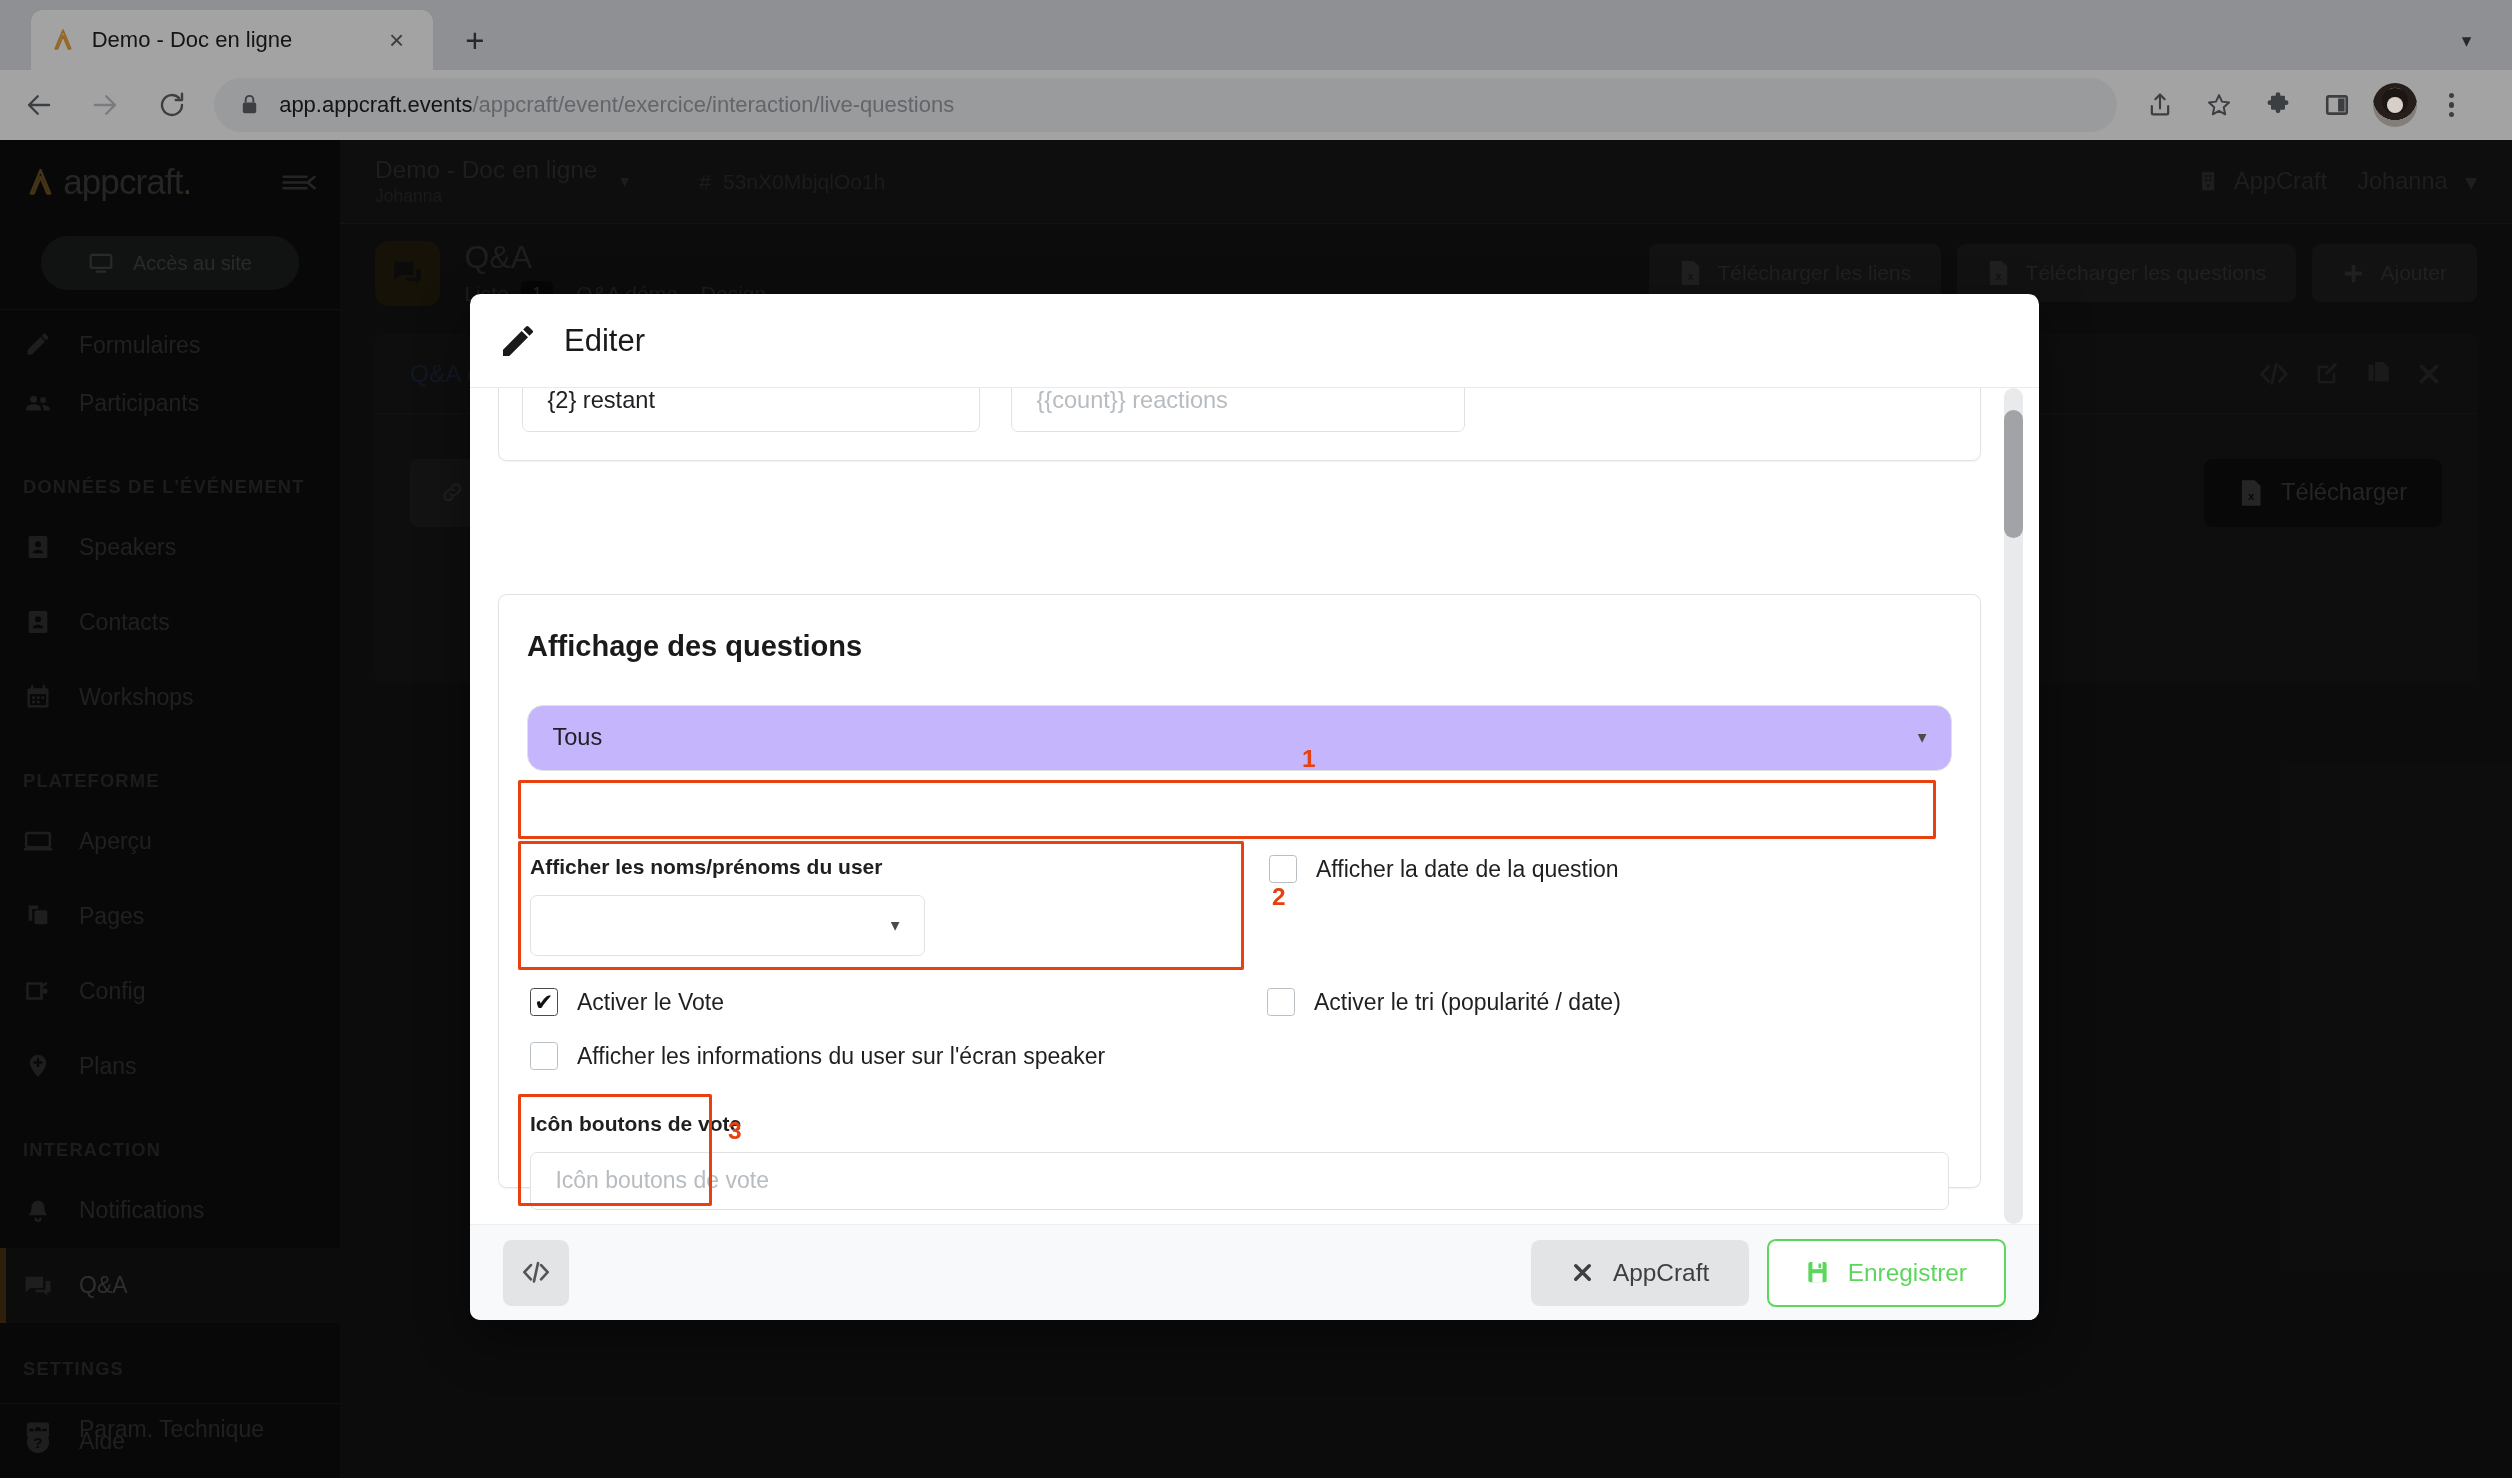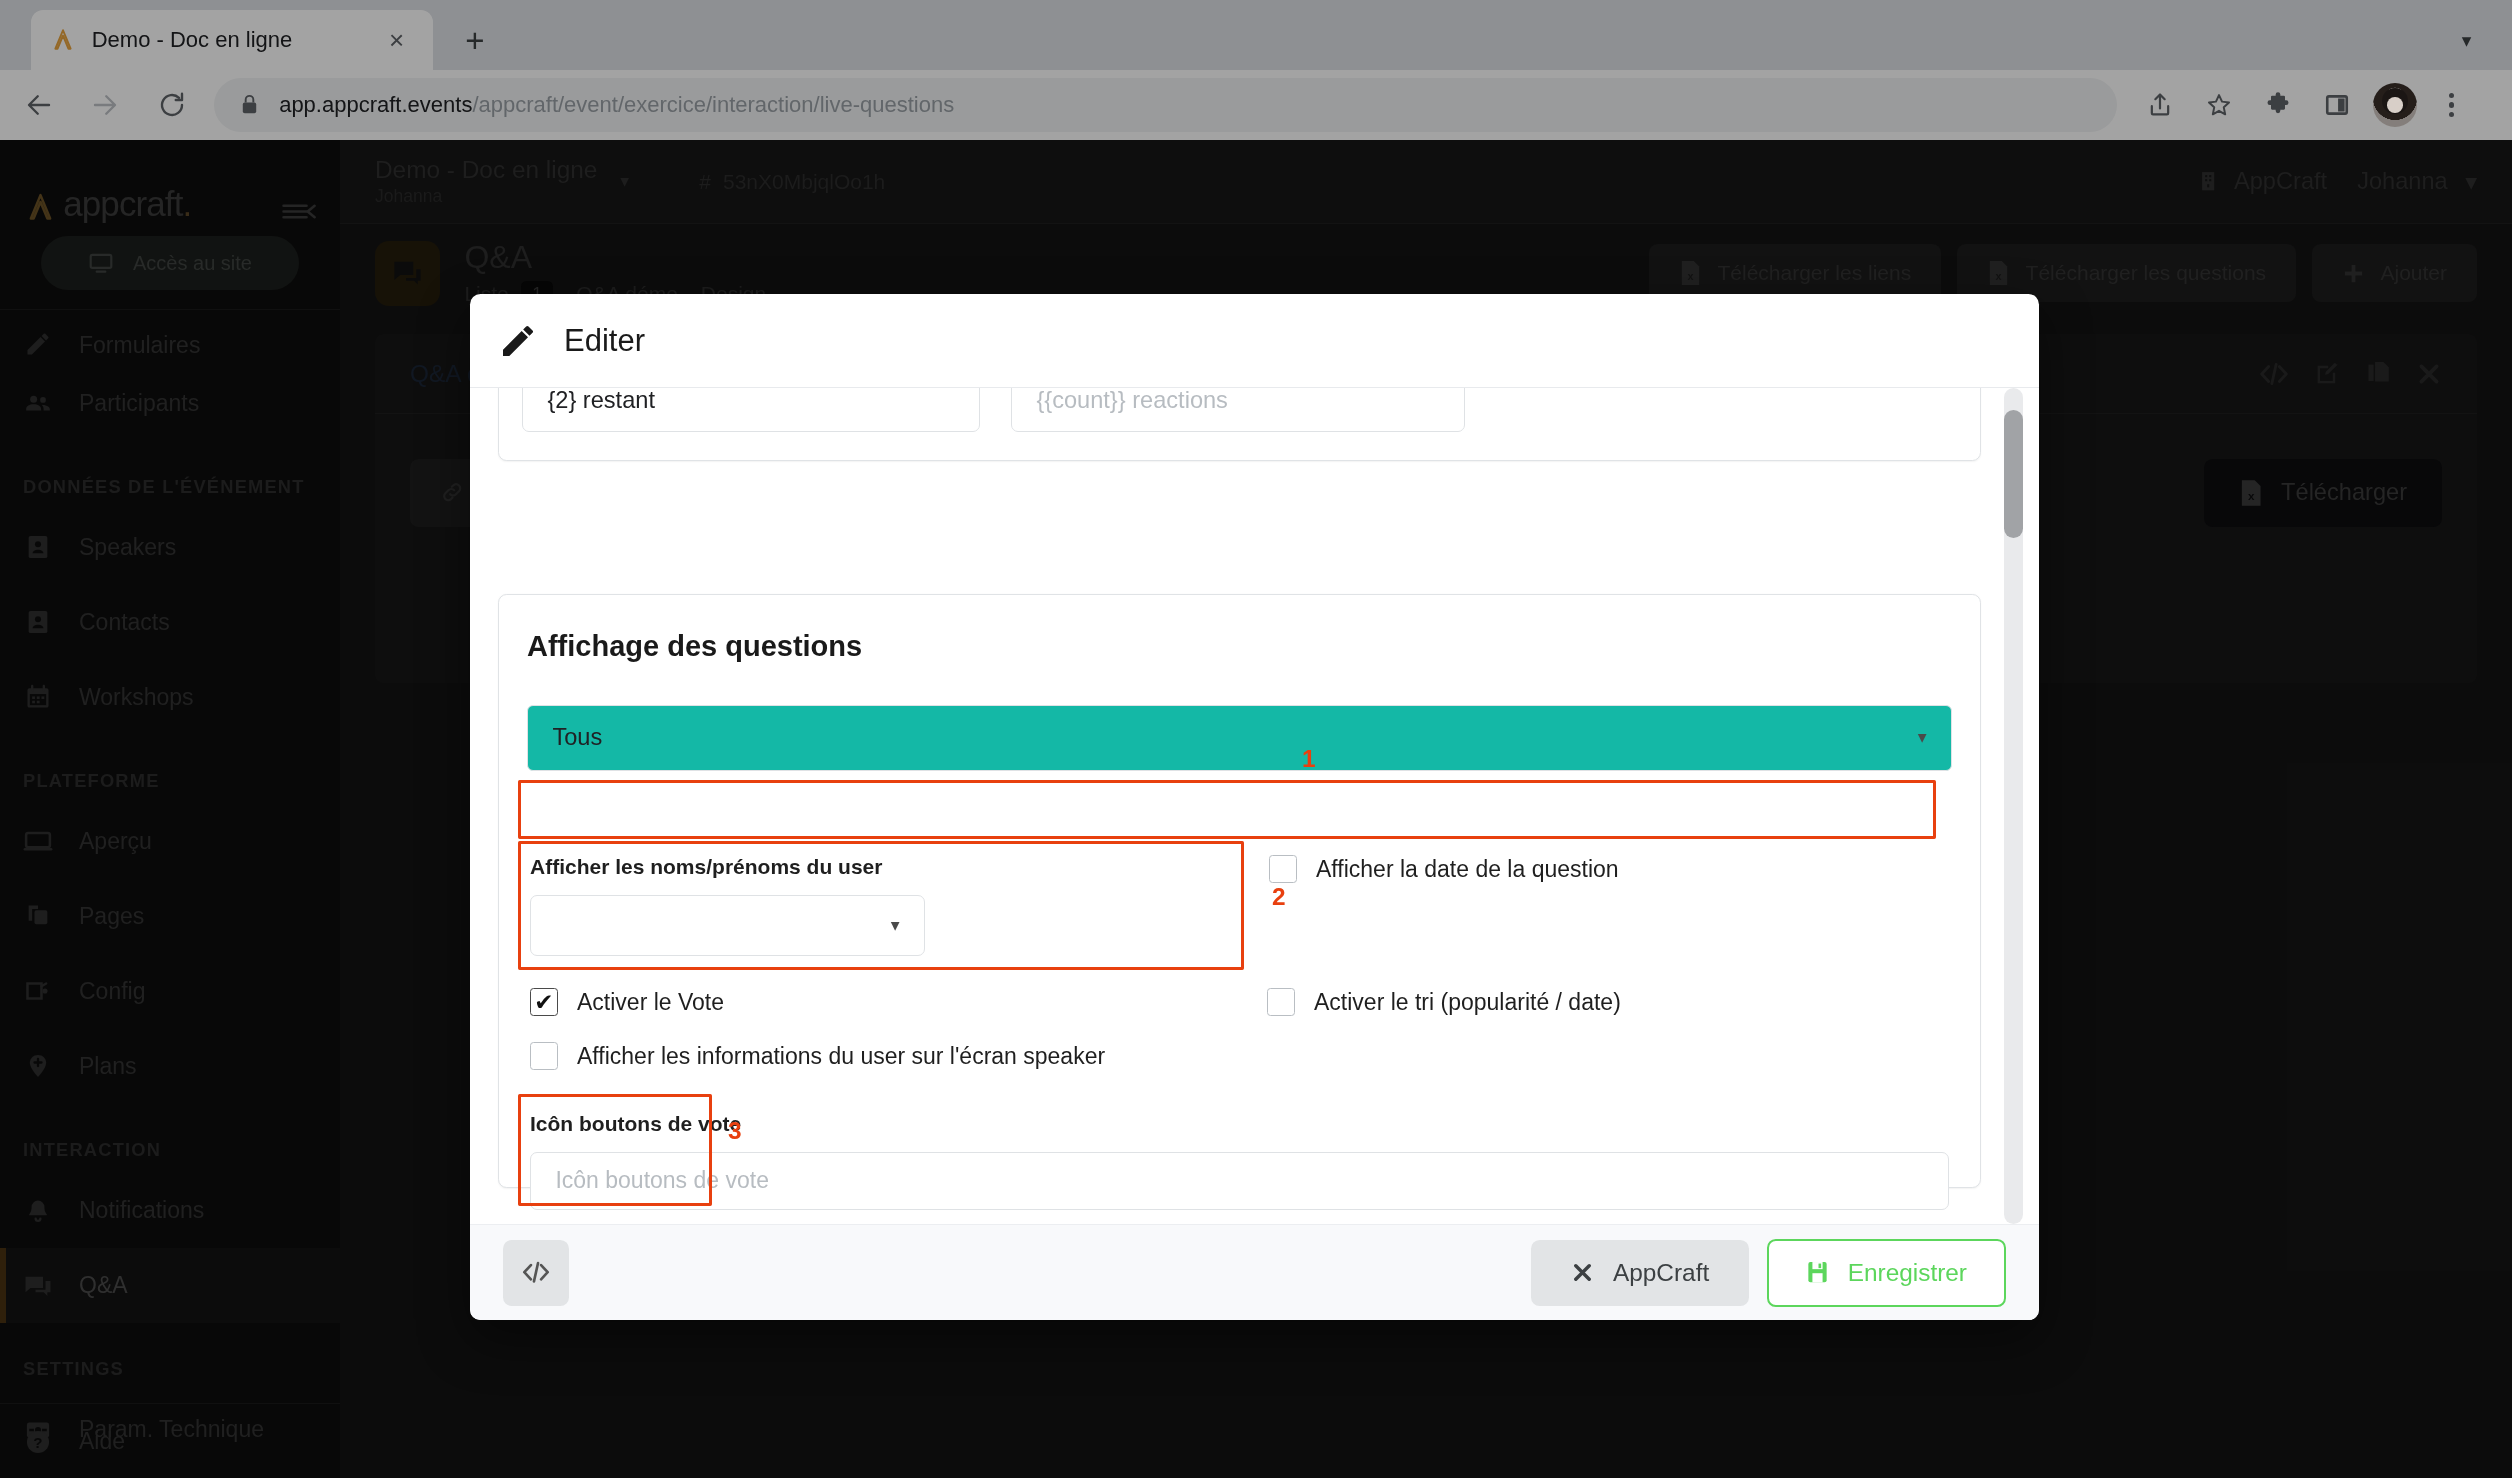--- a/index.html
+++ b/index.html
@@ -109,21 +109,21 @@
   }
 
   
   #sidebar {
     position: absolute; top: 0; left: 0;
     width: 340px; height: 1339px;
     background: #0e0e0e;
     color: #5a5a5a;
   }
   #sidebar-brand {
-    height: 84px; display: flex; align-items: flex-end;
+    height: 84px; display: flex; align-items: center;
     padding: 0 23px;
   }
   #brand-logo { width: 35px; height: 33px; flex: 0 0 35px; }
   #brand-name {
     font-size: 35px; color: #3a3a3a; margin-left: 5.2px; letter-spacing: -0.9px;
     font-weight: 300;
   }
   #brand-dot { color: #5a4526; }
   #hamburger {
     margin-left: auto; width: 38px; height: 26px;
@@ -272,23 +272,23 @@
   }
   #affichage-title {
     font-size: 29px; font-weight: 700; color: #1a1a1a;
     padding: 35px 0 0 28px;
   }
   .field-label { font-size: 21px; font-weight: 700; color: #1f1f1f; }
 
   #row-questions { position: absolute; left: 28px; top: 94px; right: 28px; }
   #lbl-questions { }
   #sel-questions {
-    margin-top: 15.7px; height: 66px; border: 0.9px solid #dfe2e5; border-radius: 6px;
+    margin-top: 15.7px; height: 66px; border: 0.9px solid #dfe2e5; border-radius: 16px;
     display: flex; align-items: center; padding: 0 24.4px; font-size: 23.6px; color: #202124;
-    background: #14b8a6;
+    background: #c4b5fd;
   }
   #sel-questions .caret { margin-left: auto; color: #4a4a4a; font-size: 17.5px; }
 
   #hl-1 {
     position: absolute; left: 19px; top: 185px; width: 1418px; height: 59px;
     border: 3.5px solid #e8400f; border-radius: 1.7px; pointer-events: none;
   }
   #num-1 {
     position: absolute; left: 803px; top: 150px;
     color: #e8400f; font-size: 24.4px; font-weight: 700;

